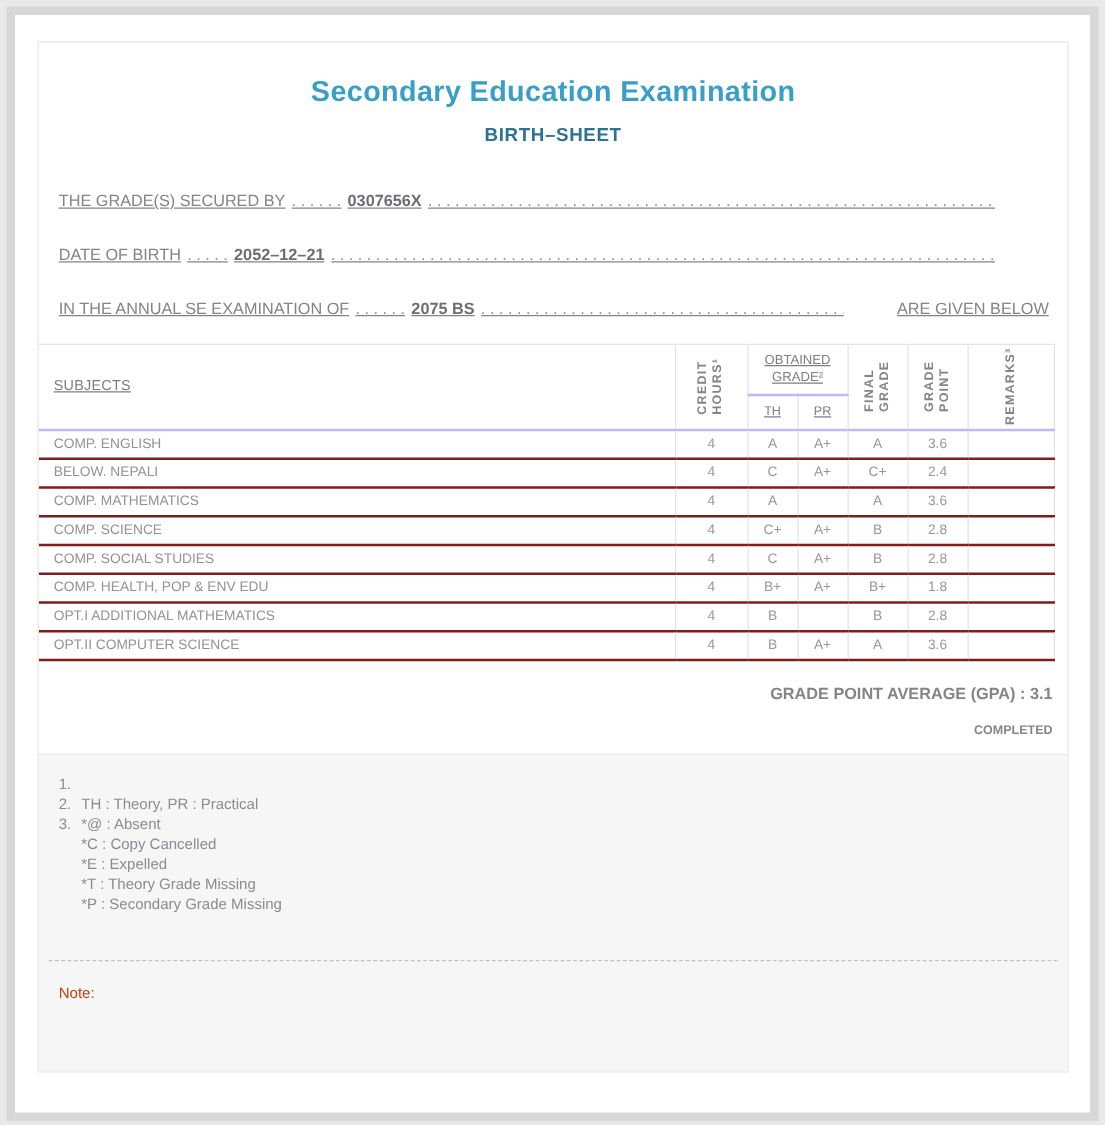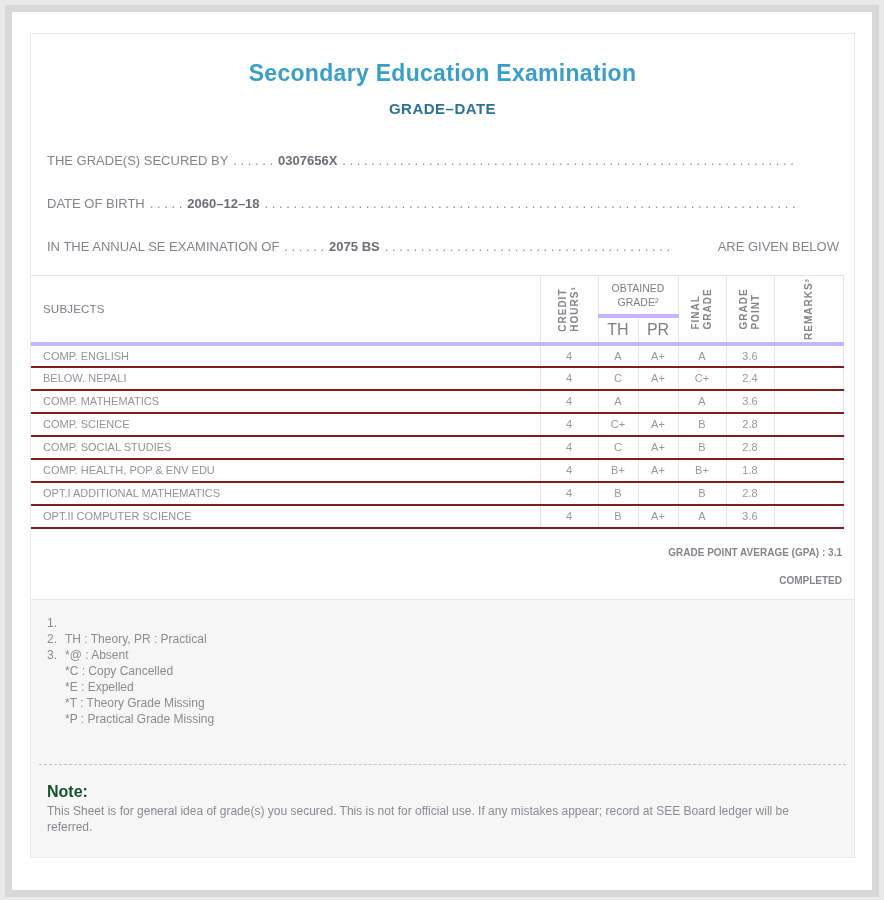--- a/index.html
+++ b/index.html
@@ -37,42 +37,44 @@
     font-size:15px; font-weight:bold;
     color:#2c7294;
     letter-spacing:0.5px;
   }
   .info { margin:8px 15px 0 16px; }
   .info-line {
     margin-top:28px;
     display:flex; align-items:baseline;
     font-size:13px; color:#83838b;
     white-space:nowrap;
+    text-decoration:underline;
   }
   .info-line .lbl { flex:0 0 auto; }
   .info-line .dots-pre { flex:0 0 auto; margin:0 5px; color:#8a8a92; }
   .info-line .val { flex:0 0 auto; font-weight:bold; color:#6d6d75; }
   .info-line .dots-fill {
     flex:1 1 auto; overflow:hidden; margin:0 5px;
     color:#8a8a92;
   }
   .info-line .sfx { flex:0 0 auto;margin-left:38px; }
 
   .grade-table-wrap { margin-top:21px; }
   table.grade-table {
     border-collapse:collapse; table-layout:fixed;
     width:812px;
     border-top:1px solid #e3e3e3;
     font-size:11px;
   }
   table.grade-table th, table.grade-table td { font-weight:normal; }
   thead th {
     color:#7d7d84; font-weight:bold;
-    border-bottom:4px solid #c4b5fd;
+    border-bottom:2px solid #c4b5fd;
     vertical-align:middle;
+    text-decoration:underline;
   }
   thead tr.hrow1 { height:40px; }
   thead tr.hrow2 { height:28px; }
   th.subjects-h {
     text-align:left; padding-left:12px;
     font-size:11.5px; letter-spacing:0.2px;
   }
   th.bl, td.bl { border-left:1px solid #e3e3e3; }
   th.br, td.br { border-right:1px solid #e3e3e3; }
   th.rot-cell { position:relative; height:68px; }
@@ -81,74 +83,74 @@
     transform:translate(-50%,-50%) rotate(-90deg);
     white-space:pre-line;
     font-size:10px; line-height:12px;
     letter-spacing:1px; font-weight:bold; color:#83838a;
     text-align:left;
   }
   th.obtained-h {
     font-size:10.5px; line-height:14px;
     text-align:center; padding:0 10px;
   }
-  th.sub-h { font-size:16px; text-align:center; }
+  th.sub-h { font-size:10px; text-align:center; }
   tbody tr { height:23px; }
   tbody td {
     border-bottom:2px solid #7f1d1d;
     color:#97979e;
     text-align:center;
     vertical-align:middle;
   }
   tbody td.subject-cell { text-align:left; padding-left:12px; color:#92929a; }
 
   .summary { margin-top:18px; padding-right:12px; text-align:right; }
-  .gpa-line { font-size:10px; font-weight:bold; color:#84848b; }
+  .gpa-line { font-size:13px; font-weight:bold; color:#84848b; }
   .status-line { margin-top:17px; font-size:10px; font-weight:bold; color:#84848b; }
 
   .legend {
     margin-top:13px;
     flex:1 1 auto;
     background:#f6f6f6;
     border-top:1px solid #e8e8e8;
     padding:15px 16px 0 16px;
   }
   .footnote { display:flex; font-size:12px; line-height:16px; color:#8b8b91; }
   .fn-num { flex:0 0 18px; }
   .fn-lines div { white-space:pre; }
   .dashed-sep {
     border:none;
     border-top:1px dashed #c2c2c2;
     margin:37px -8px 0 -8px;
   }
   .note-block { margin-top:18px; }
-  .note-label { font-size:16px; font-weight:bold; color:#14532d; }
+  .note-label { font-size:12px; font-weight:normal; color:#c2410c; }
   .note-text { margin-top:2px; font-size:12px; line-height:16px; color:#8b8b91; max-width:780px; }
 </style>
 </head>
 <body>
 
 <div class="panel">
   <div class="card">
 
     <div class="page-title">Secondary Education Examination</div>
-    <div class="page-subtitle">GRADE–DATE</div>
+    <div class="page-subtitle">BIRTH–SHEET</div>
 
     <div class="info">
       <div class="info-line">
         <span class="lbl">THE GRADE(S) SECURED BY</span>
         <span class="dots-pre">. . . . . .</span>
         <span class="val">0307656X</span>
         <span class="dots-fill">. . . . . . . . . . . . . . . . . . . . . . . . . . . . . . . . . . . . . . . . . . . . . . . . . . . . . . . . . . . . . . . . . . . . . . . . . . . . . . . . . . . . . . . . . . . . . . . . . . . . . . . . . . . . . . . . . . . . . . . .</span>
         <span class="sfx"></span>
       </div>
       <div class="info-line">
         <span class="lbl">DATE OF BIRTH</span>
         <span class="dots-pre">. . . . .</span>
-        <span class="val">2060–12–18</span>
+        <span class="val">2052–12–21</span>
         <span class="dots-fill">. . . . . . . . . . . . . . . . . . . . . . . . . . . . . . . . . . . . . . . . . . . . . . . . . . . . . . . . . . . . . . . . . . . . . . . . . . . . . . . . . . . . . . . . . . . . . . . . . . . . . . . . . . . . . . . . . . . . . . . .</span>
         <span class="sfx"></span>
       </div>
       <div class="info-line">
         <span class="lbl">IN THE ANNUAL SE EXAMINATION OF</span>
         <span class="dots-pre">. . . . . .</span>
         <span class="val">2075 BS</span>
         <span class="dots-fill">. . . . . . . . . . . . . . . . . . . . . . . . . . . . . . . . . . . . . . . . . . . . . . . . . . . . . . . . . . . . . . . . . . . . . . . . . . . . . . . . . . . . . . . . . . . . . . . . . . . . . . . . . . . . . . . . . . . . . . . .</span>
         <span class="sfx">ARE GIVEN BELOW</span>
       </div>
@@ -282,26 +284,25 @@
             <div>TH : Theory, PR : Practical</div>
           </span>
       </div>
       <div class="footnote">
         <span class="fn-num">3.</span>
         <span class="fn-lines">
           <div>*@ : Absent</div>
           <div>*C : Copy Cancelled</div>
           <div>*E : Expelled</div>
           <div>*T : Theory Grade Missing</div>
-          <div>*P : Practical Grade Missing</div>
+          <div>*P : Secondary Grade Missing</div>
         </span>
       </div>
 
       <hr class="dashed-sep">
 
       <div class="note-block">
         <div class="note-label">Note:</div>
-        <div class="note-text">This Sheet is for general idea of grade(s) you secured. This is not for official use. If any mistakes appear; record at SEE Board ledger will be referred.</div>
       </div>
     </div>
 
   </div>
 </div>
 
 </body></html>

